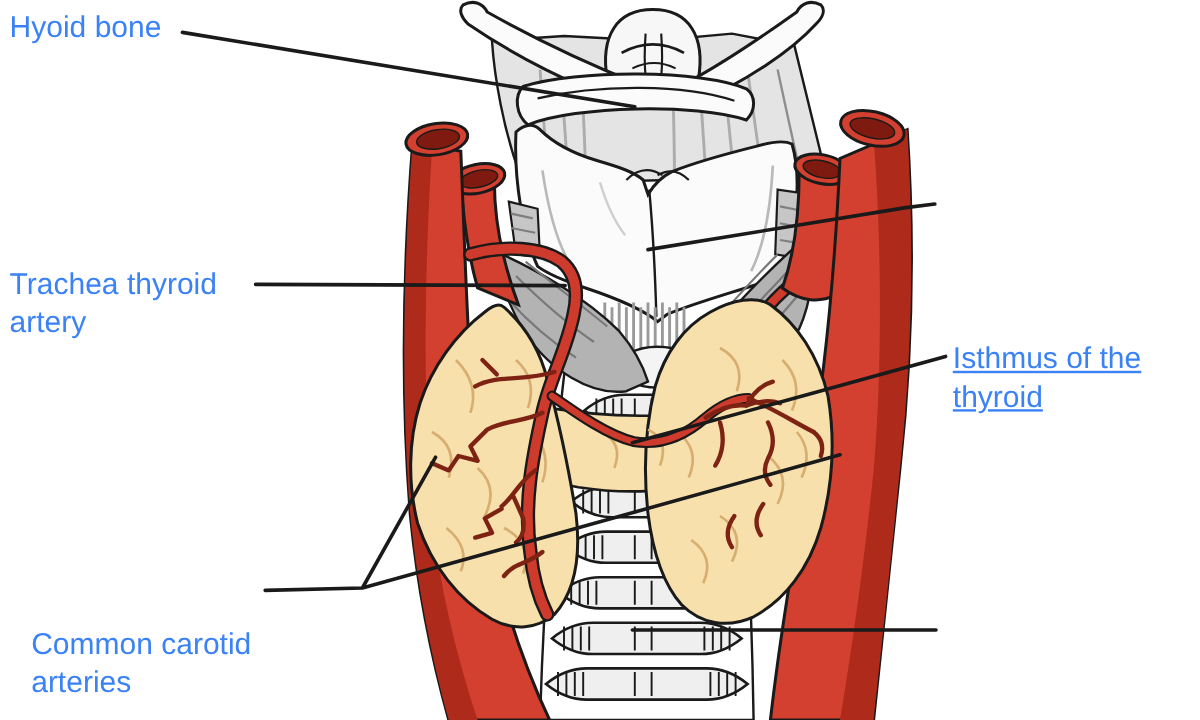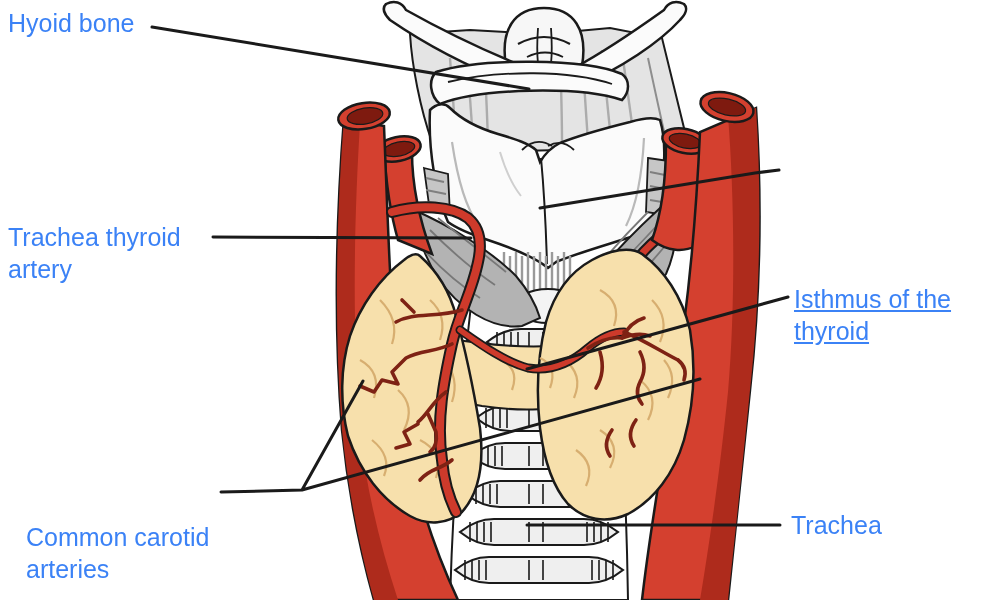--- a/index.html
+++ b/index.html
@@ -211,15 +211,14 @@
   </g>
 </svg>
 
 <div class="lbl" style="left:8px;top:7px;">Hyoid bone</div>
 <div class="lbl" style="left:8px;top:221px;">Trachea thyroid
 artery</div>
 <div class="lbl" style="left:794px;top:283px;text-decoration:underline;">Isthmus of the
 thyroid</div>
 <div class="lbl" style="left:26px;top:477px;margin-top:44px;">Common carotid
 arteries</div>
-<div class="lbl" style="left:791px;top:509px;">Trachea</div>
 
 </div>
 
 </body></html>

